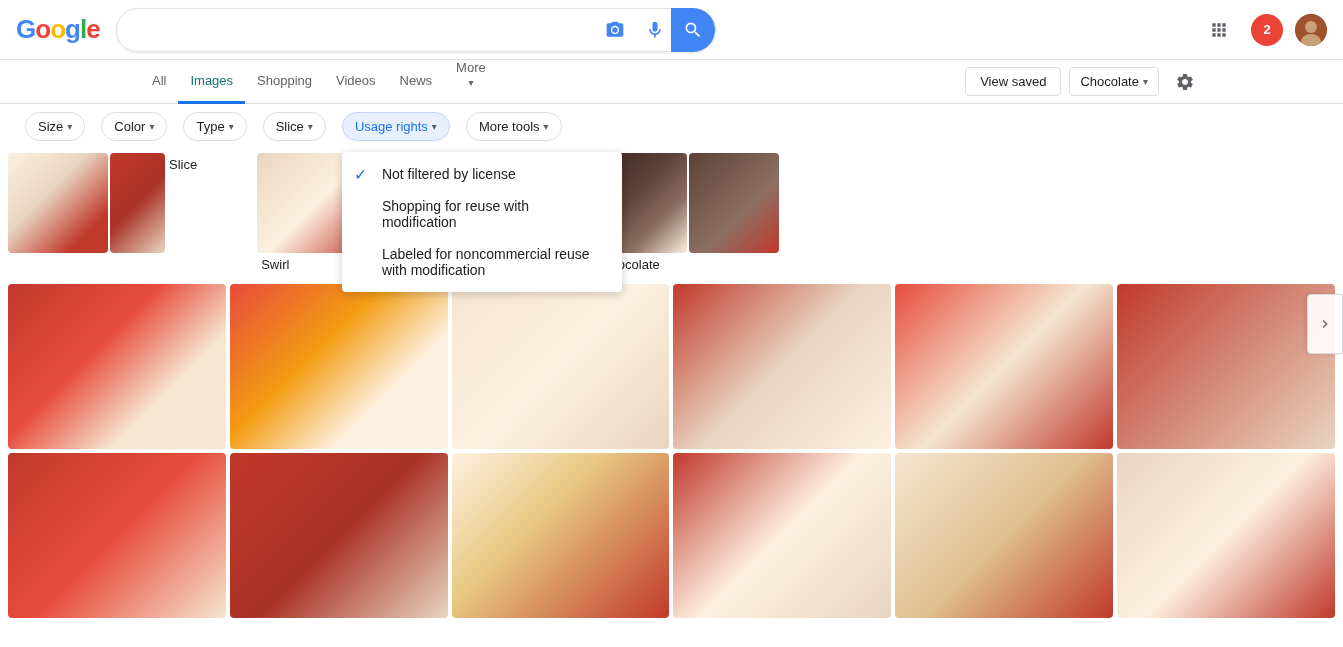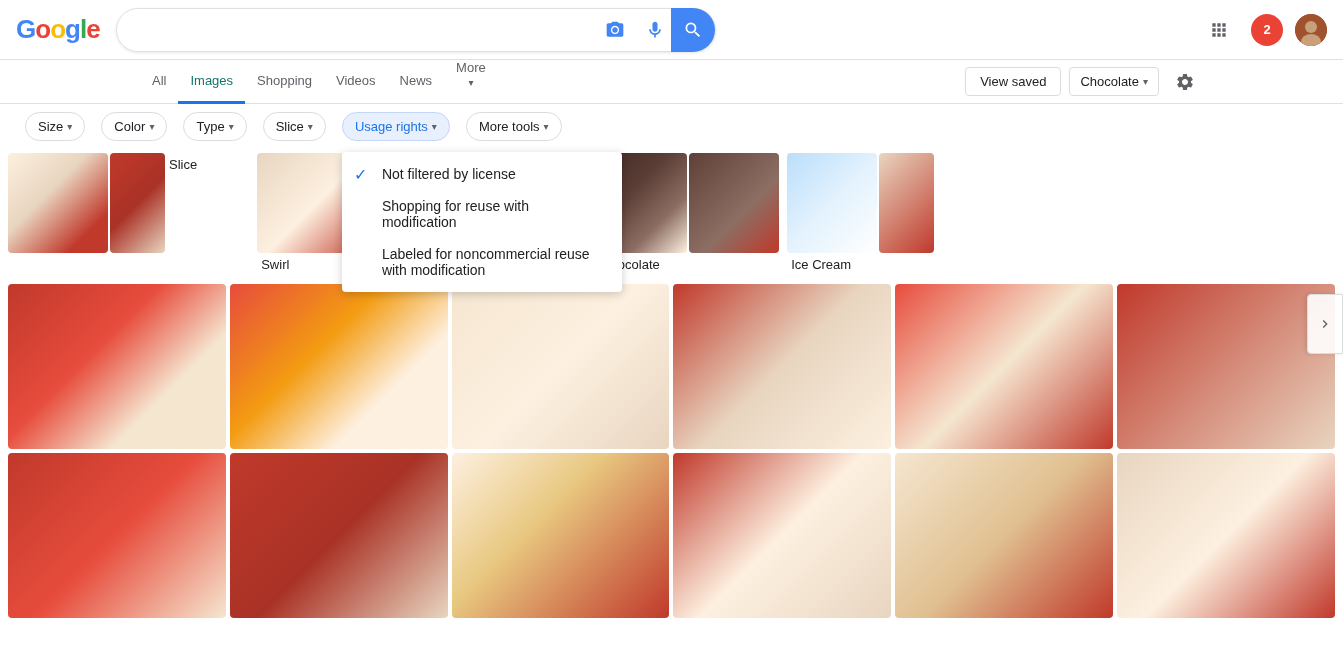--- a/index.html
+++ b/index.html
@@ -208,27 +208,20 @@
     </div>
 
     <div style="display:flex; flex-direction:column;">
       <div style="display:flex; gap:2px; height:100px;">
         <div class="top-item" style="width:90px; background: linear-gradient(135deg, #3e2723 0%, #5d4037 40%, #8d6e63 70%, #fdf0e0 100%);"></div>
         <div class="top-item" style="width:90px; background: linear-gradient(135deg, #5d4037 0%, #8d6e63 60%, #c0392b 100%);"></div>
       </div>
       <div class="top-label">Chocolate</div>
     </div>
 
-    <div style="display:flex; flex-direction:column;">
-      <div style="display:flex; gap:2px; height:100px;">
-        <div class="top-item" style="width:90px; background: linear-gradient(135deg, #bbdefb 0%, #e3f2fd 50%, #fff 100%);"></div>
-        <div class="top-item" style="width:55px; background: linear-gradient(135deg, #e8d5c0 0%, #c0392b 100%);"></div>
-      </div>
-      <div class="top-label">Ice Cream</div>
-    </div>
   </div>
 
   <div class="grid-row">
     <div class="grid-item" style="background: linear-gradient(135deg, #c0392b 0%, #e74c3c 40%, #f5e6d0 70%);"></div>
     <div class="grid-item" style="background: linear-gradient(135deg, #e74c3c 0%, #f39c12 40%, #fdf0e0 70%);"></div>
     <div class="grid-item" style="background: linear-gradient(135deg, #f5e6d0 0%, #fdf0e0 50%, #e8d5c0 100%);"></div>
     <div class="grid-item" style="background: linear-gradient(135deg, #c0392b 0%, #e8d5c0 50%, #fdf0e0 100%);"></div>
     <div class="grid-item" style="background: linear-gradient(135deg, #e74c3c 0%, #f5e6d0 50%, #c0392b 100%);"></div>
     <div class="grid-item" style="background: linear-gradient(135deg, #c0392b 0%, #e8d5c0 100%);"></div>
   </div>

